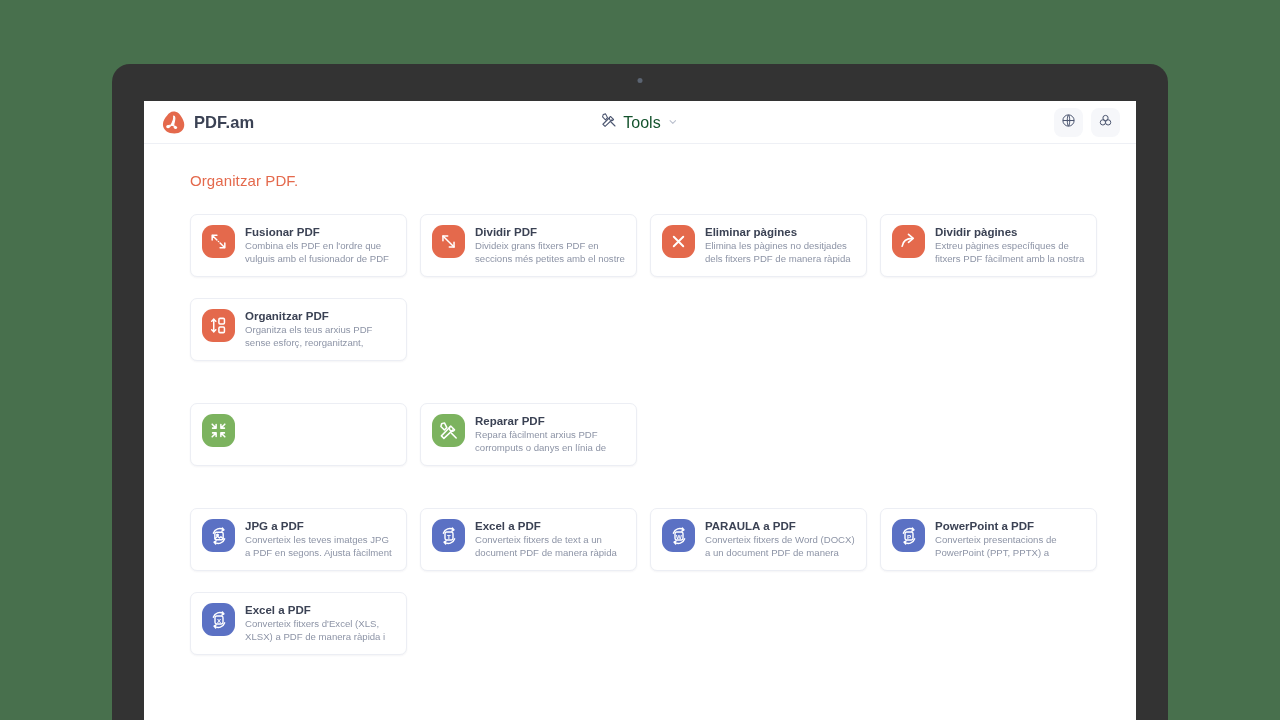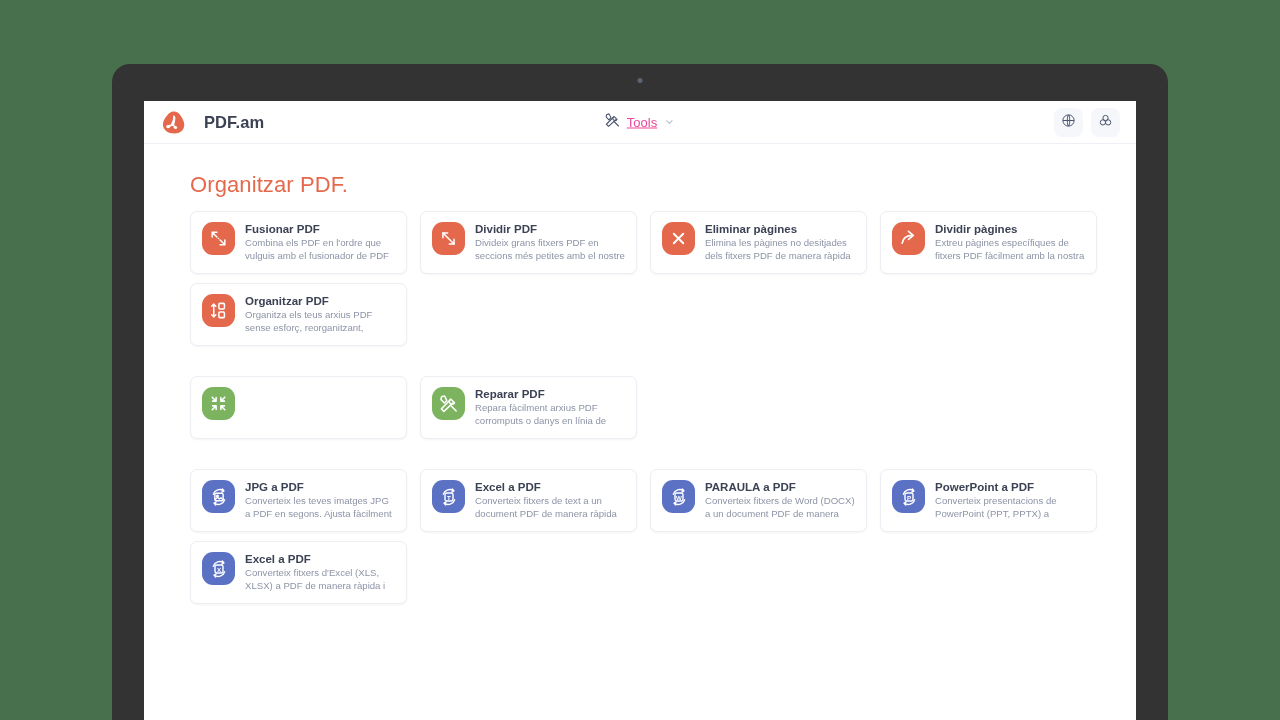--- a/index.html
+++ b/index.html
@@ -37,37 +37,37 @@
   
   #app-header {
     height: 43px;
     border-bottom: 1px solid #eef0f5;
     display: flex;
     align-items: center;
     padding: 0 16px;
     position: relative;
     background: #fff;
   }
-  .brand { display: flex; align-items: center; gap: 18px; }
+  .brand { display: flex; align-items: center; gap: 8px; }
   .brand-logo {
     width: 26px; height: 26px;
     display: flex; align-items: center; justify-content: center;
   }
   .brand-name {
     font-size: 16.5px; font-weight: bold; color: #3b4254;
     letter-spacing: .1px;
   }
   #tools-menu {
     position: absolute;
     left: 50%; top: 50%;
     transform: translate(-50%, -50%);
     display: flex; align-items: center; gap: 7px;
     cursor: pointer;
   }
-  #tools-menu .tools-label { font-size: 13px; color: #ec4899; text-decoration: underline; }
+  #tools-menu .tools-label { font-size: 16px; color: #14532d; }
   .chev { color: #b9bfcd; }
   #header-actions {
     margin-left: auto;
     display: flex; align-items: center; gap: 8px;
   }
   .hdr-btn {
     width: 29px; height: 29px;
     border-radius: 8px;
     background: #f6f7fa;
     display: flex; align-items: center; justify-content: center;
@@ -75,21 +75,21 @@
   }
 
   
   #content {
     padding: 28px 0 0 46px;
     height: 620px;
     overflow: hidden;
   }
   .section { margin-bottom: 8px; }
   .section-title {
-    font-size: 22px;
+    font-size: 15px;
     color: #e4694c;
     font-weight: normal;
     margin-bottom: 13px;
     letter-spacing: .1px;
   }
   .card-grid {
     display: flex;
     flex-wrap: wrap;
     gap: 9px 13px;
     width: 930px;
@@ -99,20 +99,21 @@
     min-height: 53px;
     background: #fff;
     border: 1px solid #eceef4;
     border-radius: 7px;
     box-shadow: 0 1px 2px rgba(30,40,70,.05);
     padding: 10px 11px;
     display: flex;
     gap: 10px;
     align-items: flex-start;
     cursor: pointer;
+    margin-top: 12px;
   }
   .card-icon {
     width: 33px; height: 33px;
     border-radius: 11px;
     flex: 0 0 33px;
     display: flex; align-items: center; justify-content: center;
     color: #fff;
   }
   .card-text { padding-top: 1px; min-width: 0; }
   .card-title {

